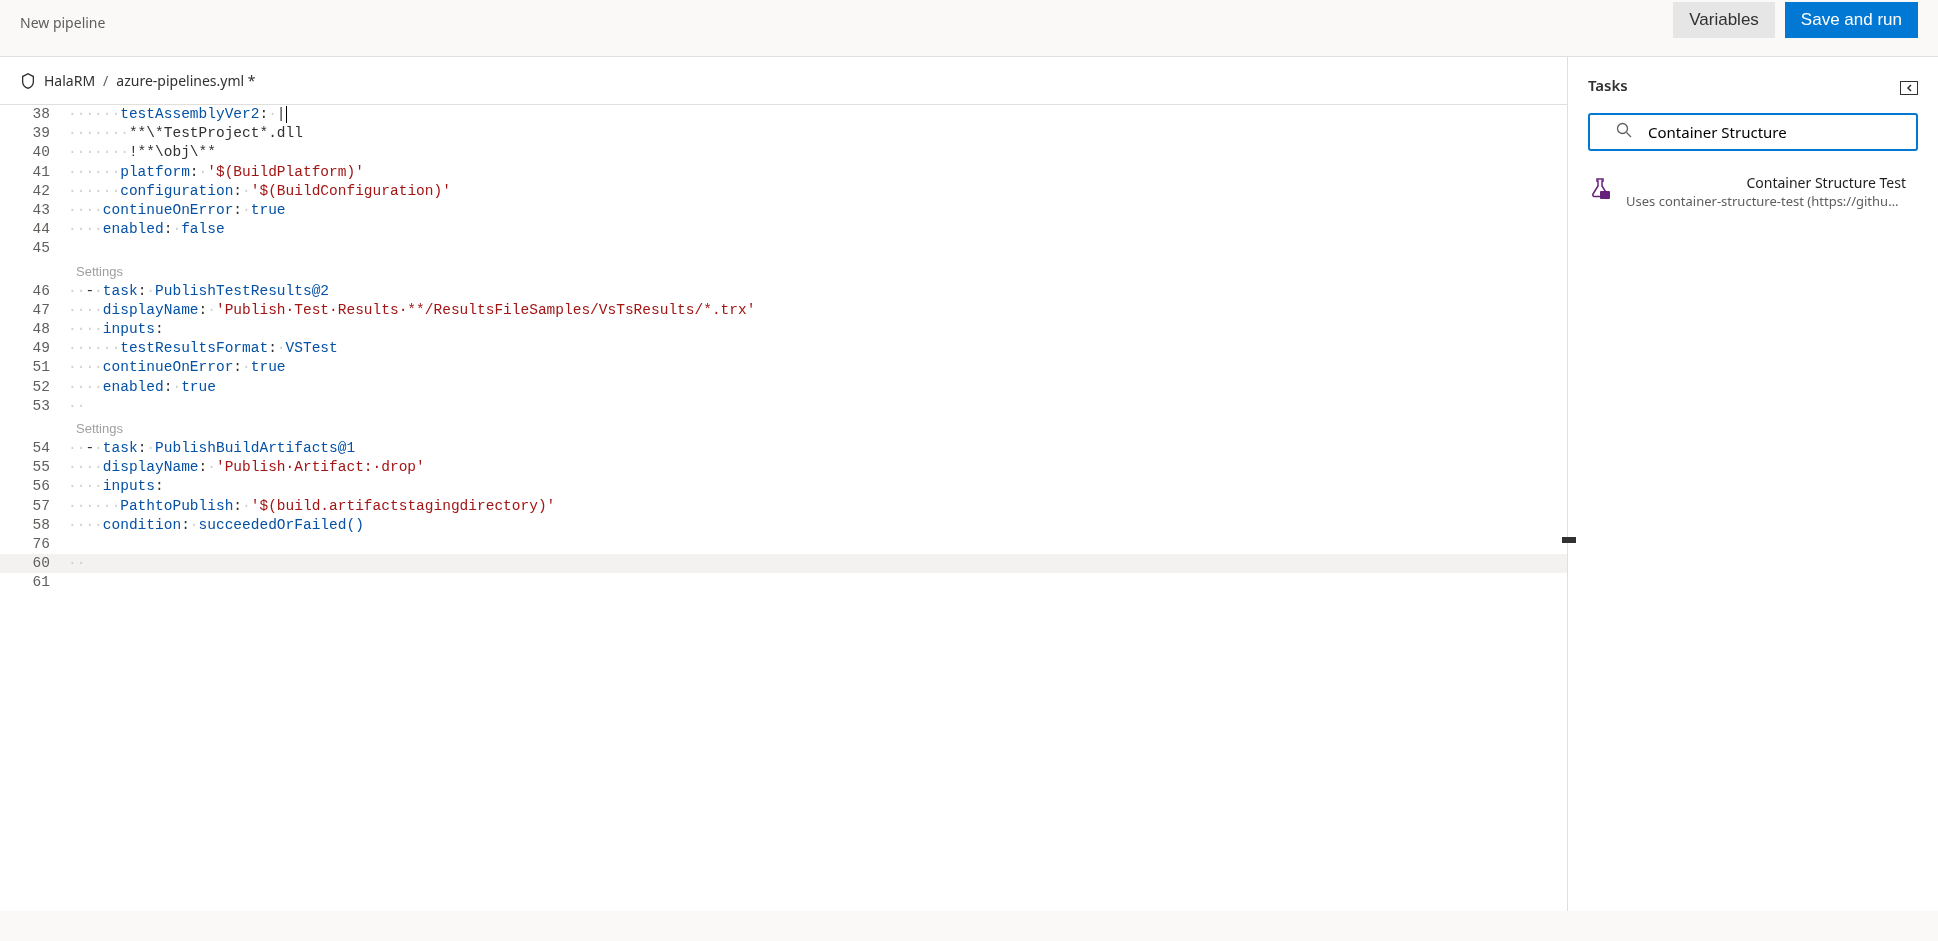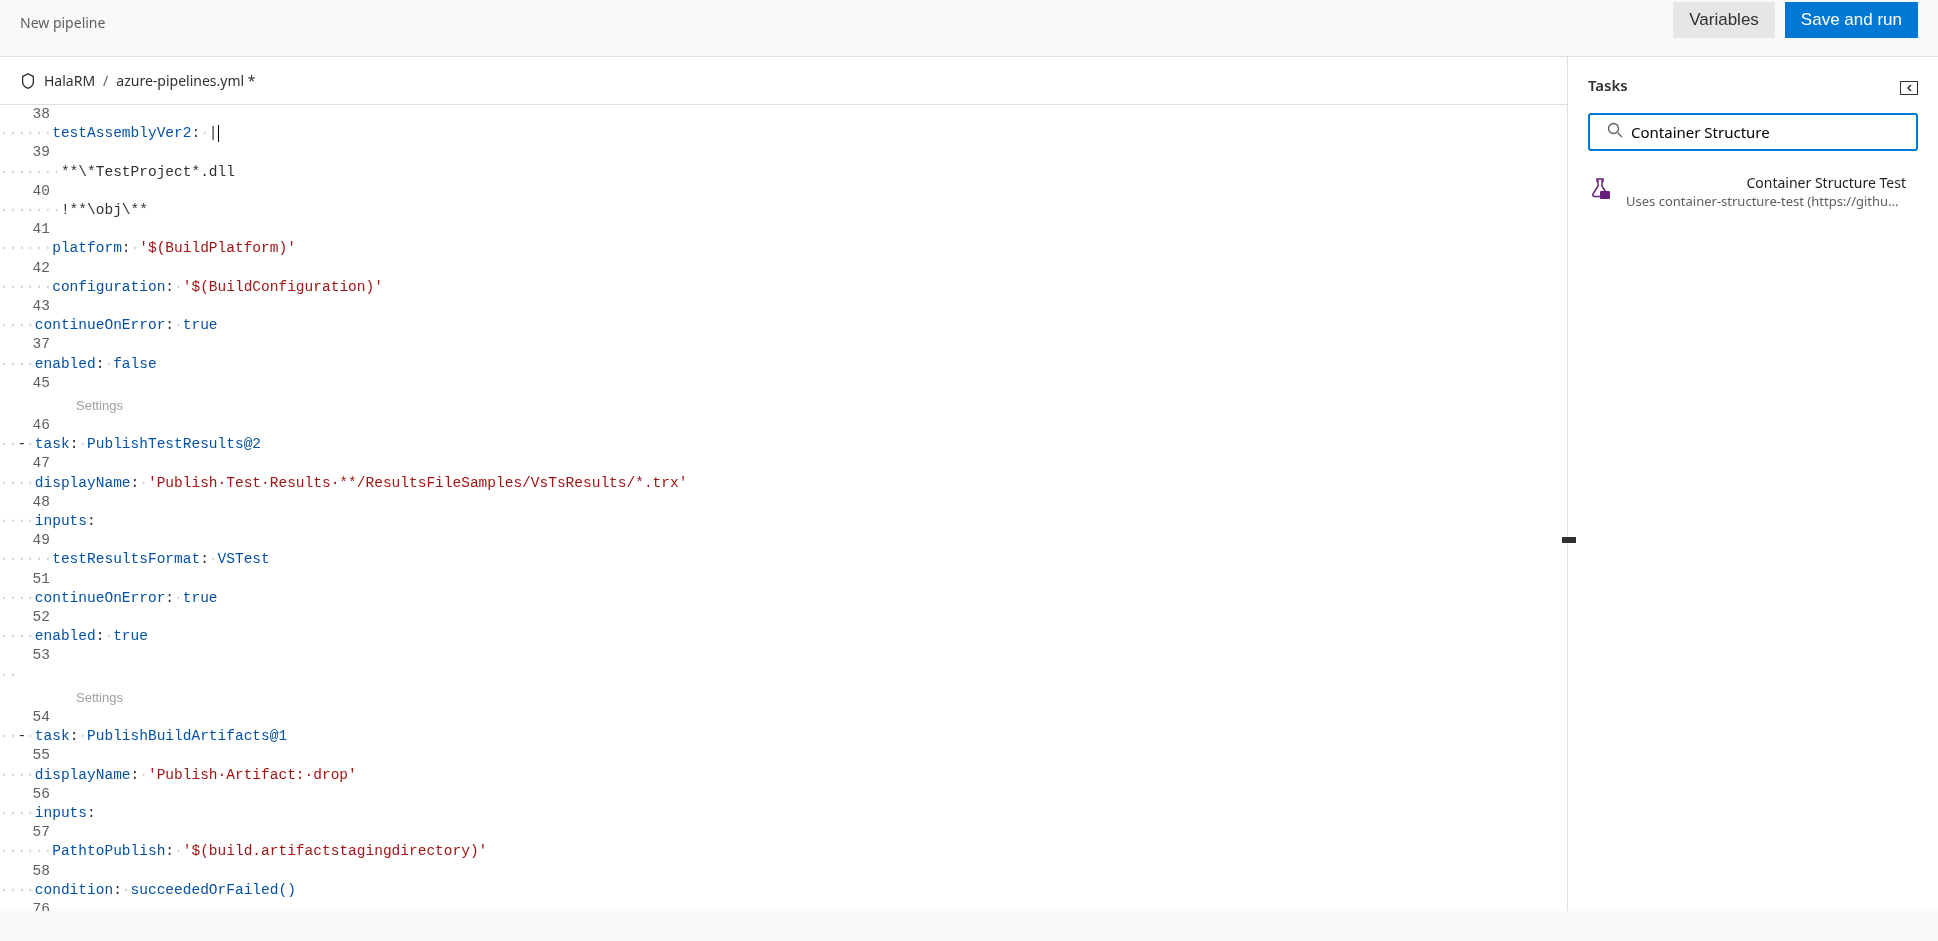--- a/index.html
+++ b/index.html
@@ -78,21 +78,20 @@
 .editor {
   font-family: Consolas, "Courier New", monospace;
   font-size: 14.5px;
   line-height: 19.2px;
   overflow: auto;
   flex: 1;
 }
 .line {
   display: flex;
   white-space: pre;
-  flex-direction: column;
 }
 .gutter {
   width: 68px;
   text-align: right;
   padding-right: 18px;
   color: #605e5c;
   user-select: none;
 }
 .settings-hint {
   color: #a19f9d;
@@ -129,22 +128,22 @@
 }
 .expand-icon {
   width: 18px; height: 14px;
   cursor: pointer;
 }
 .search-box {
   display: flex;
   align-items: center;
   border: 2px solid #0078d4;
   border-radius: 3px;
-  padding: 6px 17px;
-  gap: 8px;
+  padding: 6px 26px;
+  gap: 16px;
 }
 .search-box input {
   border: none;
   outline: none;
   flex: 1;
   font-size: 15px;
   font-family: inherit;
 }
 .task-result {
   display: flex;
@@ -206,21 +205,21 @@
       <span class="sep">/</span>
       <span>azure-pipelines.yml *</span>
     </div>
     <div class="editor" id="editor-lines">
         <div class="line"><div class="gutter">38</div><div class="code"><span class="ws">······</span><span class="key">testAssemblyVer2</span>:<span class="ws">·</span>|<span class="cursor"></span></div></div>
         <div class="line"><div class="gutter">39</div><div class="code"><span class="ws">·······</span>**\*TestProject*.dll</div></div>
         <div class="line"><div class="gutter">40</div><div class="code"><span class="ws">·······</span>!**\obj\**</div></div>
         <div class="line"><div class="gutter">41</div><div class="code"><span class="ws">······</span><span class="key">platform</span>:<span class="ws">·</span><span class="str">'$(BuildPlatform)'</span></div></div>
         <div class="line"><div class="gutter">42</div><div class="code"><span class="ws">······</span><span class="key">configuration</span>:<span class="ws">·</span><span class="str">'$(BuildConfiguration)'</span></div></div>
         <div class="line"><div class="gutter">43</div><div class="code"><span class="ws">····</span><span class="key">continueOnError</span>:<span class="ws">·</span><span class="bool">true</span></div></div>
-        <div class="line"><div class="gutter">37</div><div class="code"><span class="ws">····</span><span class="key">enabled</span>:<span class="ws">·</span><span class="bool">false</span></div></div>
+        <div class="line"><div class="gutter">44</div><div class="code"><span class="ws">····</span><span class="key">enabled</span>:<span class="ws">·</span><span class="bool">false</span></div></div>
         <div class="line"><div class="gutter">45</div><div class="code"></div></div>
         <div class="settings-hint">Settings</div>
         <div class="line"><div class="gutter">46</div><div class="code"><span class="ws">··</span>-<span class="ws">·</span><span class="key">task</span>:<span class="ws">·</span><span class="bool">PublishTestResults@2</span></div></div>
         <div class="line"><div class="gutter">47</div><div class="code"><span class="ws">····</span><span class="key">displayName</span>:<span class="ws">·</span><span class="str">'Publish·Test·Results·**/ResultsFileSamples/VsTsResults/*.trx'</span></div></div>
         <div class="line"><div class="gutter">48</div><div class="code"><span class="ws">····</span><span class="key">inputs</span>:</div></div>
         <div class="line"><div class="gutter">49</div><div class="code"><span class="ws">······</span><span class="key">testResultsFormat</span>:<span class="ws">·</span><span class="bool">VSTest</span></div></div>
         <div class="line"><div class="gutter">51</div><div class="code"><span class="ws">····</span><span class="key">continueOnError</span>:<span class="ws">·</span><span class="bool">true</span></div></div>
         <div class="line"><div class="gutter">52</div><div class="code"><span class="ws">····</span><span class="key">enabled</span>:<span class="ws">·</span><span class="bool">true</span></div></div>
         <div class="line"><div class="gutter">53</div><div class="code"><span class="ws">··</span></div></div>
         <div class="settings-hint">Settings</div>

